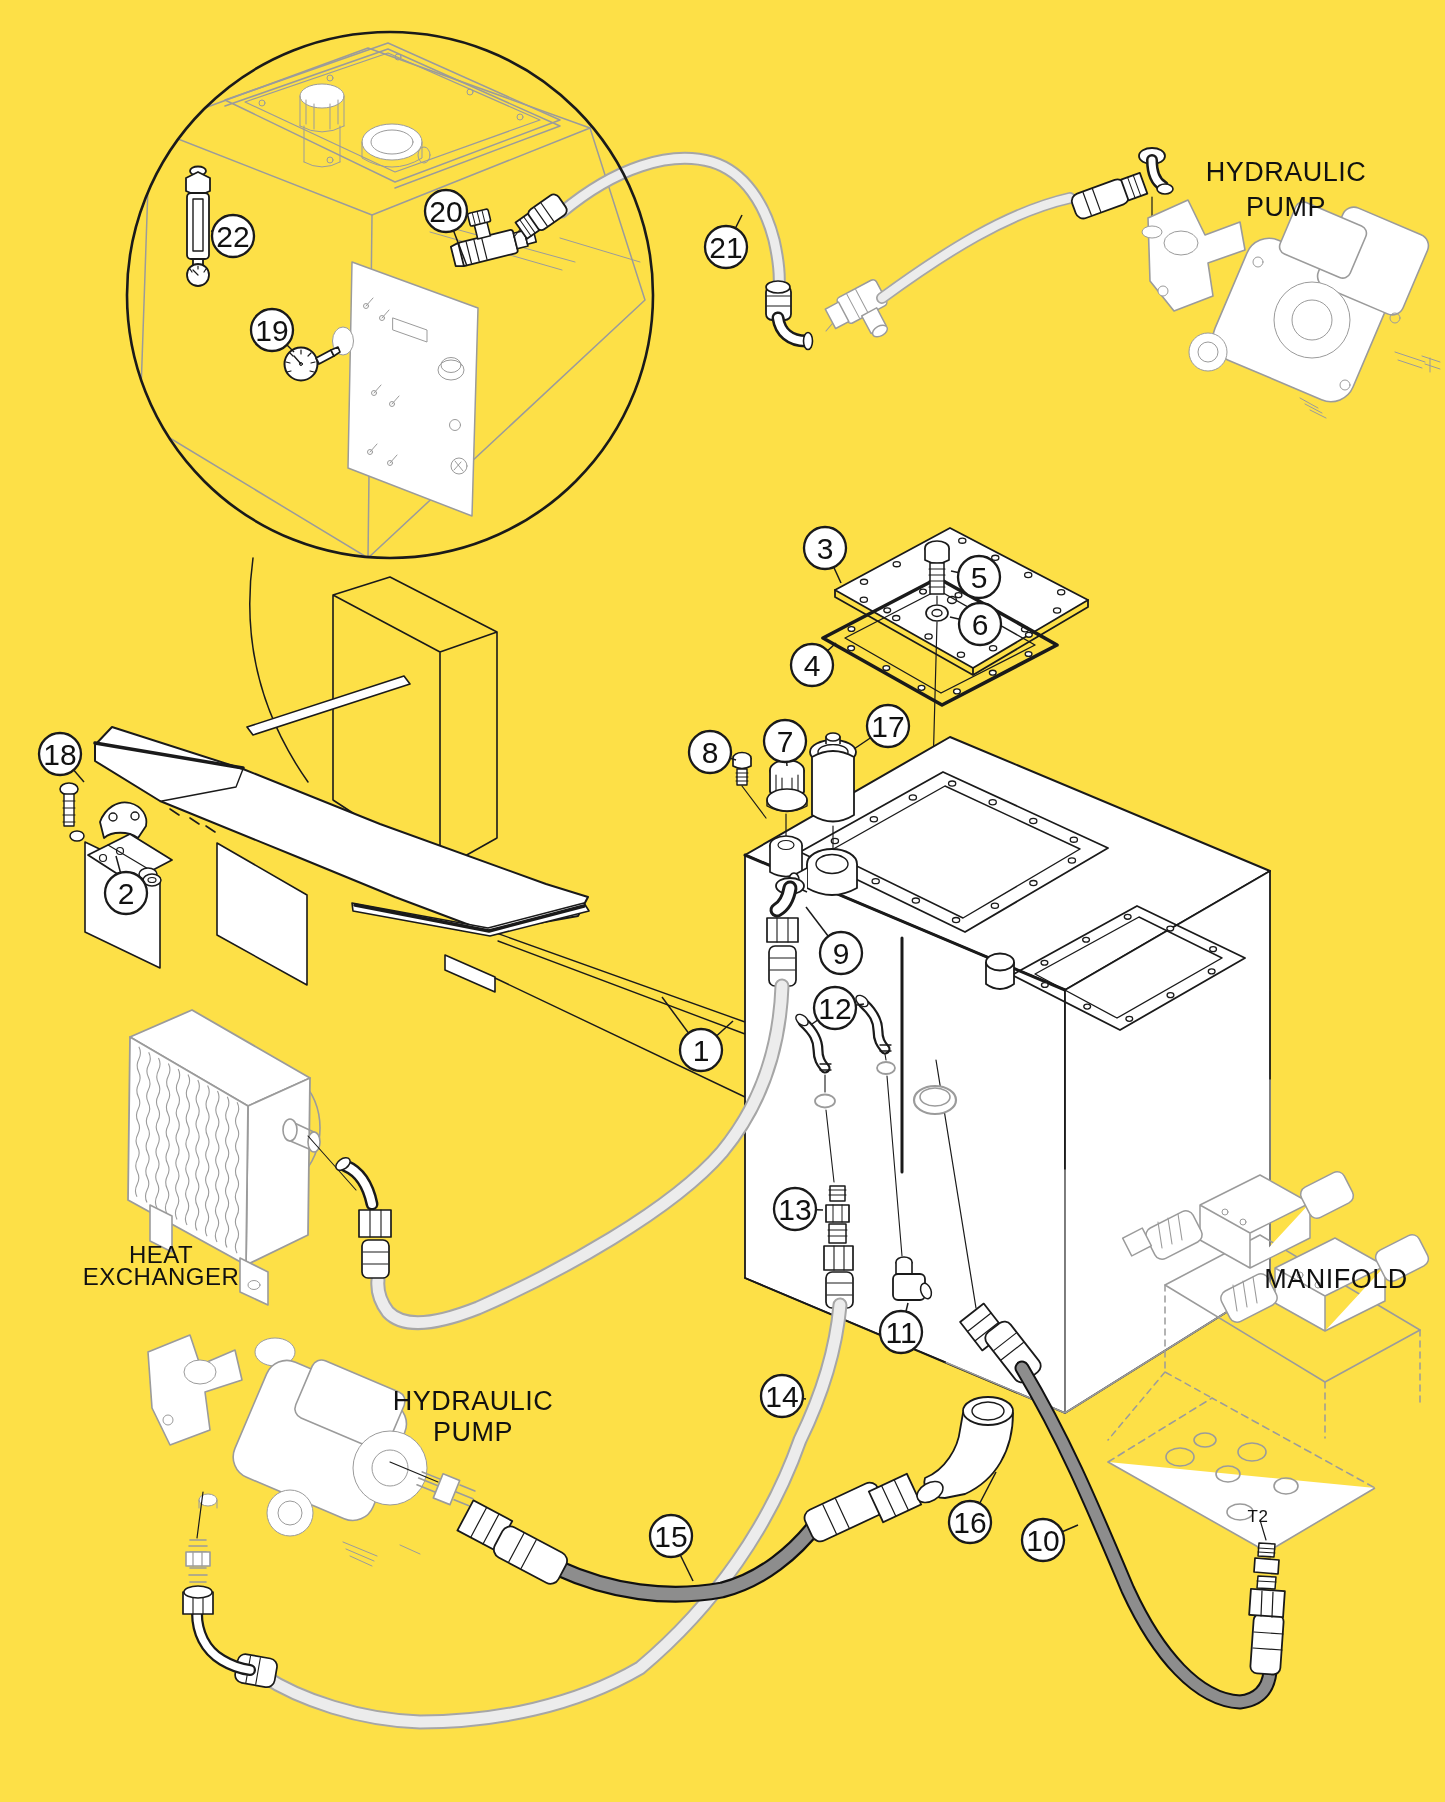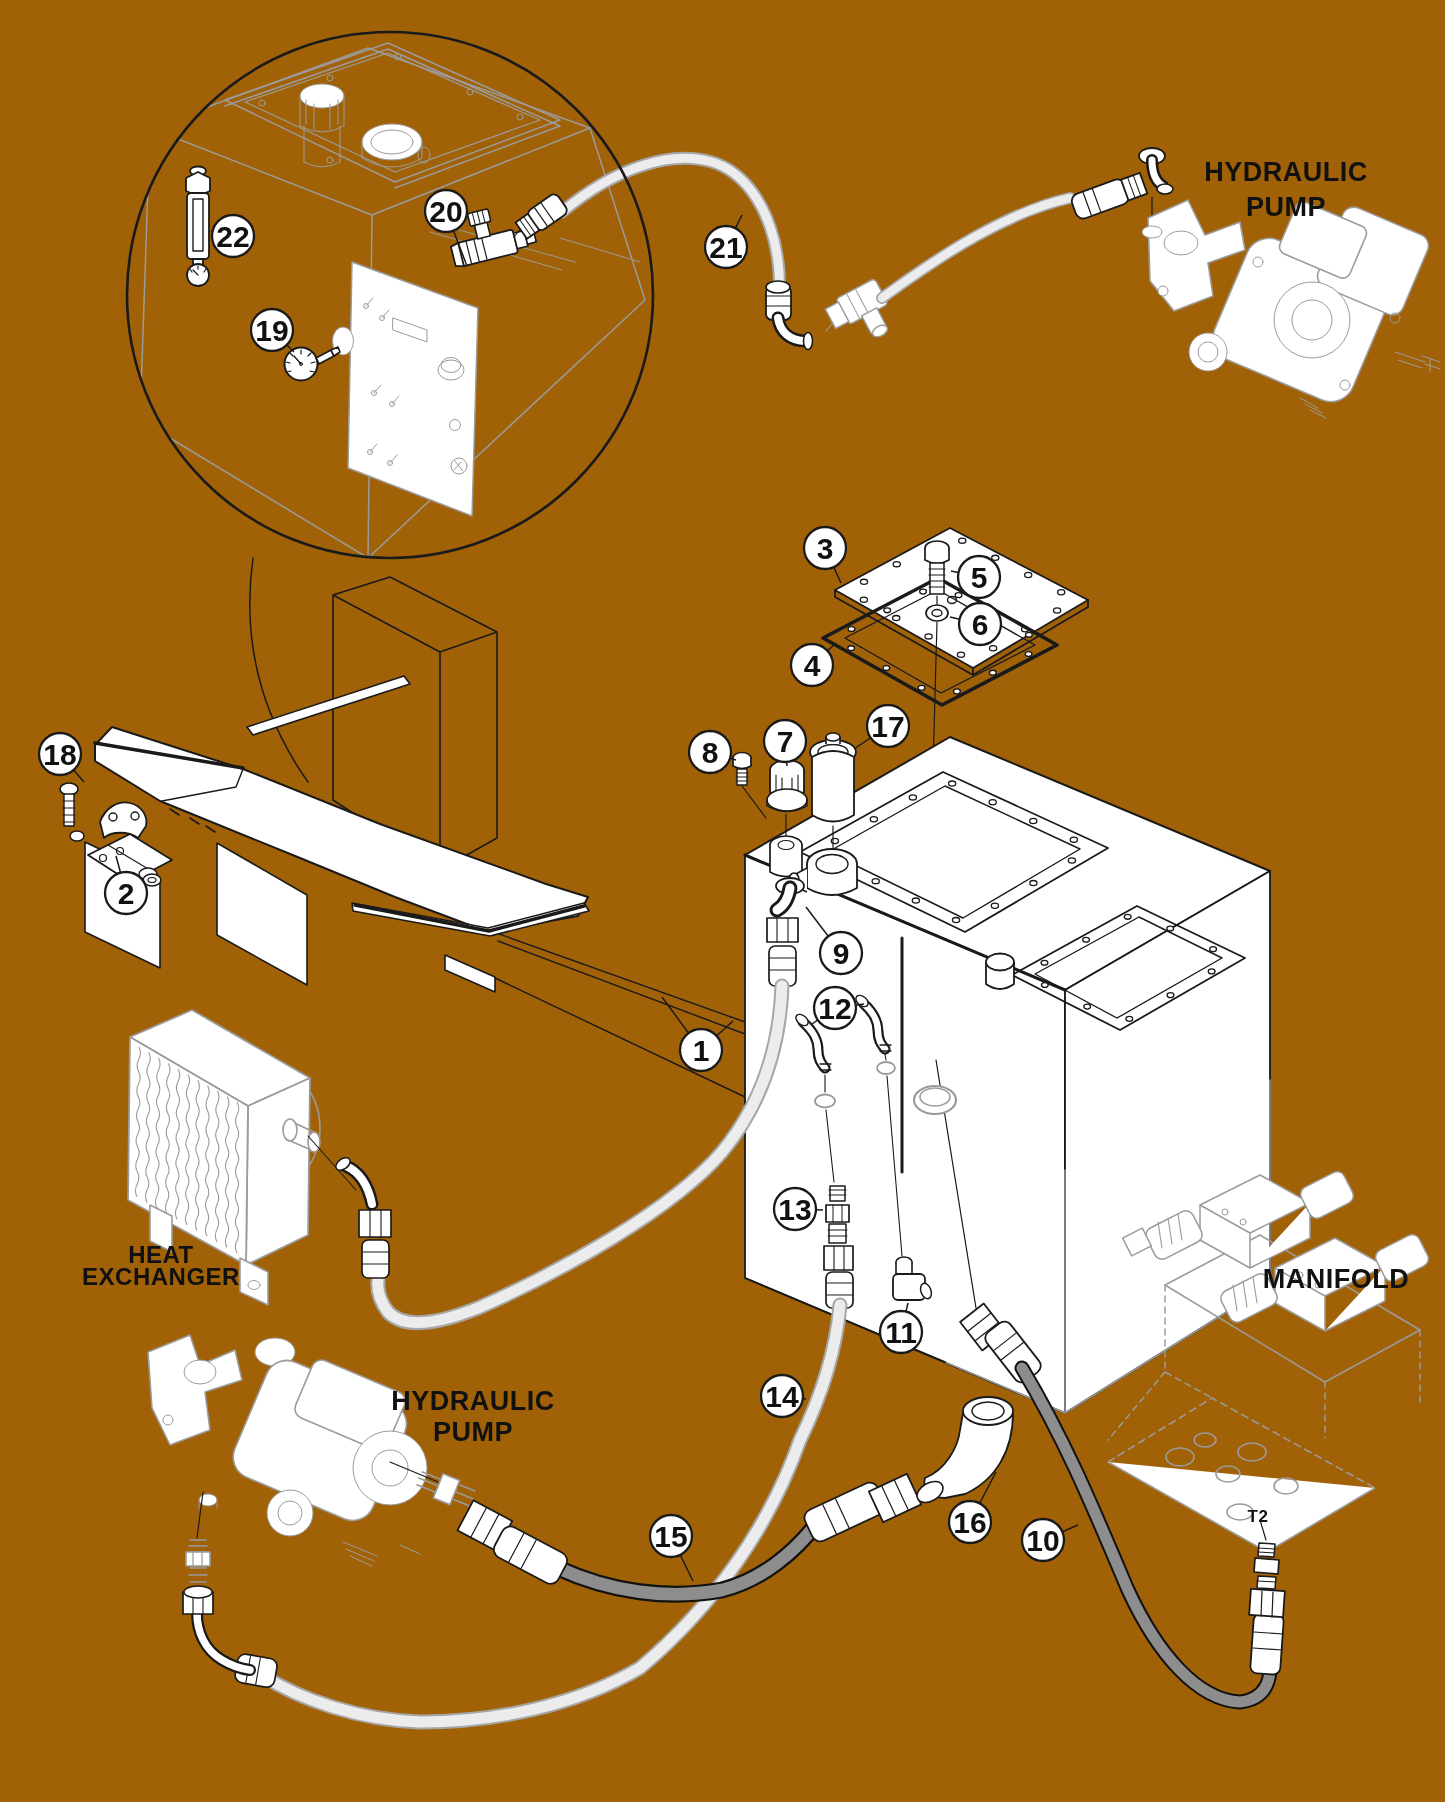--- a/index.html
+++ b/index.html
@@ -1,17 +1,17 @@
 <!DOCTYPE html>
 <html><head>
 <meta charset="utf-8">
 <style>
   html,body{margin:0;padding:0;background:#fff;}
-  #stage{width:1445px;height:1802px;position:relative;background:#a16207;
-         font-family:"Liberation Sans", sans-serif;font-weight:bold;}
+  #stage{width:1445px;height:1802px;position:relative;background:#fde047;
+         font-family:"Liberation Sans", sans-serif;}
   svg{display:block}
   .k{stroke:#1a1a1a;fill:none;stroke-linecap:round;stroke-linejoin:round}
   .kf{stroke:#1a1a1a;fill:#ffffff;stroke-linejoin:round}
   .g{stroke:#9b9b9b;fill:none;stroke-linecap:round;stroke-linejoin:round}
   .gf{stroke:#9b9b9b;fill:#ffffff;stroke-linejoin:round}
   .callout-circle{fill:#ffffff;stroke:#1a1a1a}
   .callout-num{fill:#111;font-size:30px;text-anchor:middle}
   .lbl{fill:#111;text-anchor:middle;letter-spacing:.5px}
 </style>
 </head>

